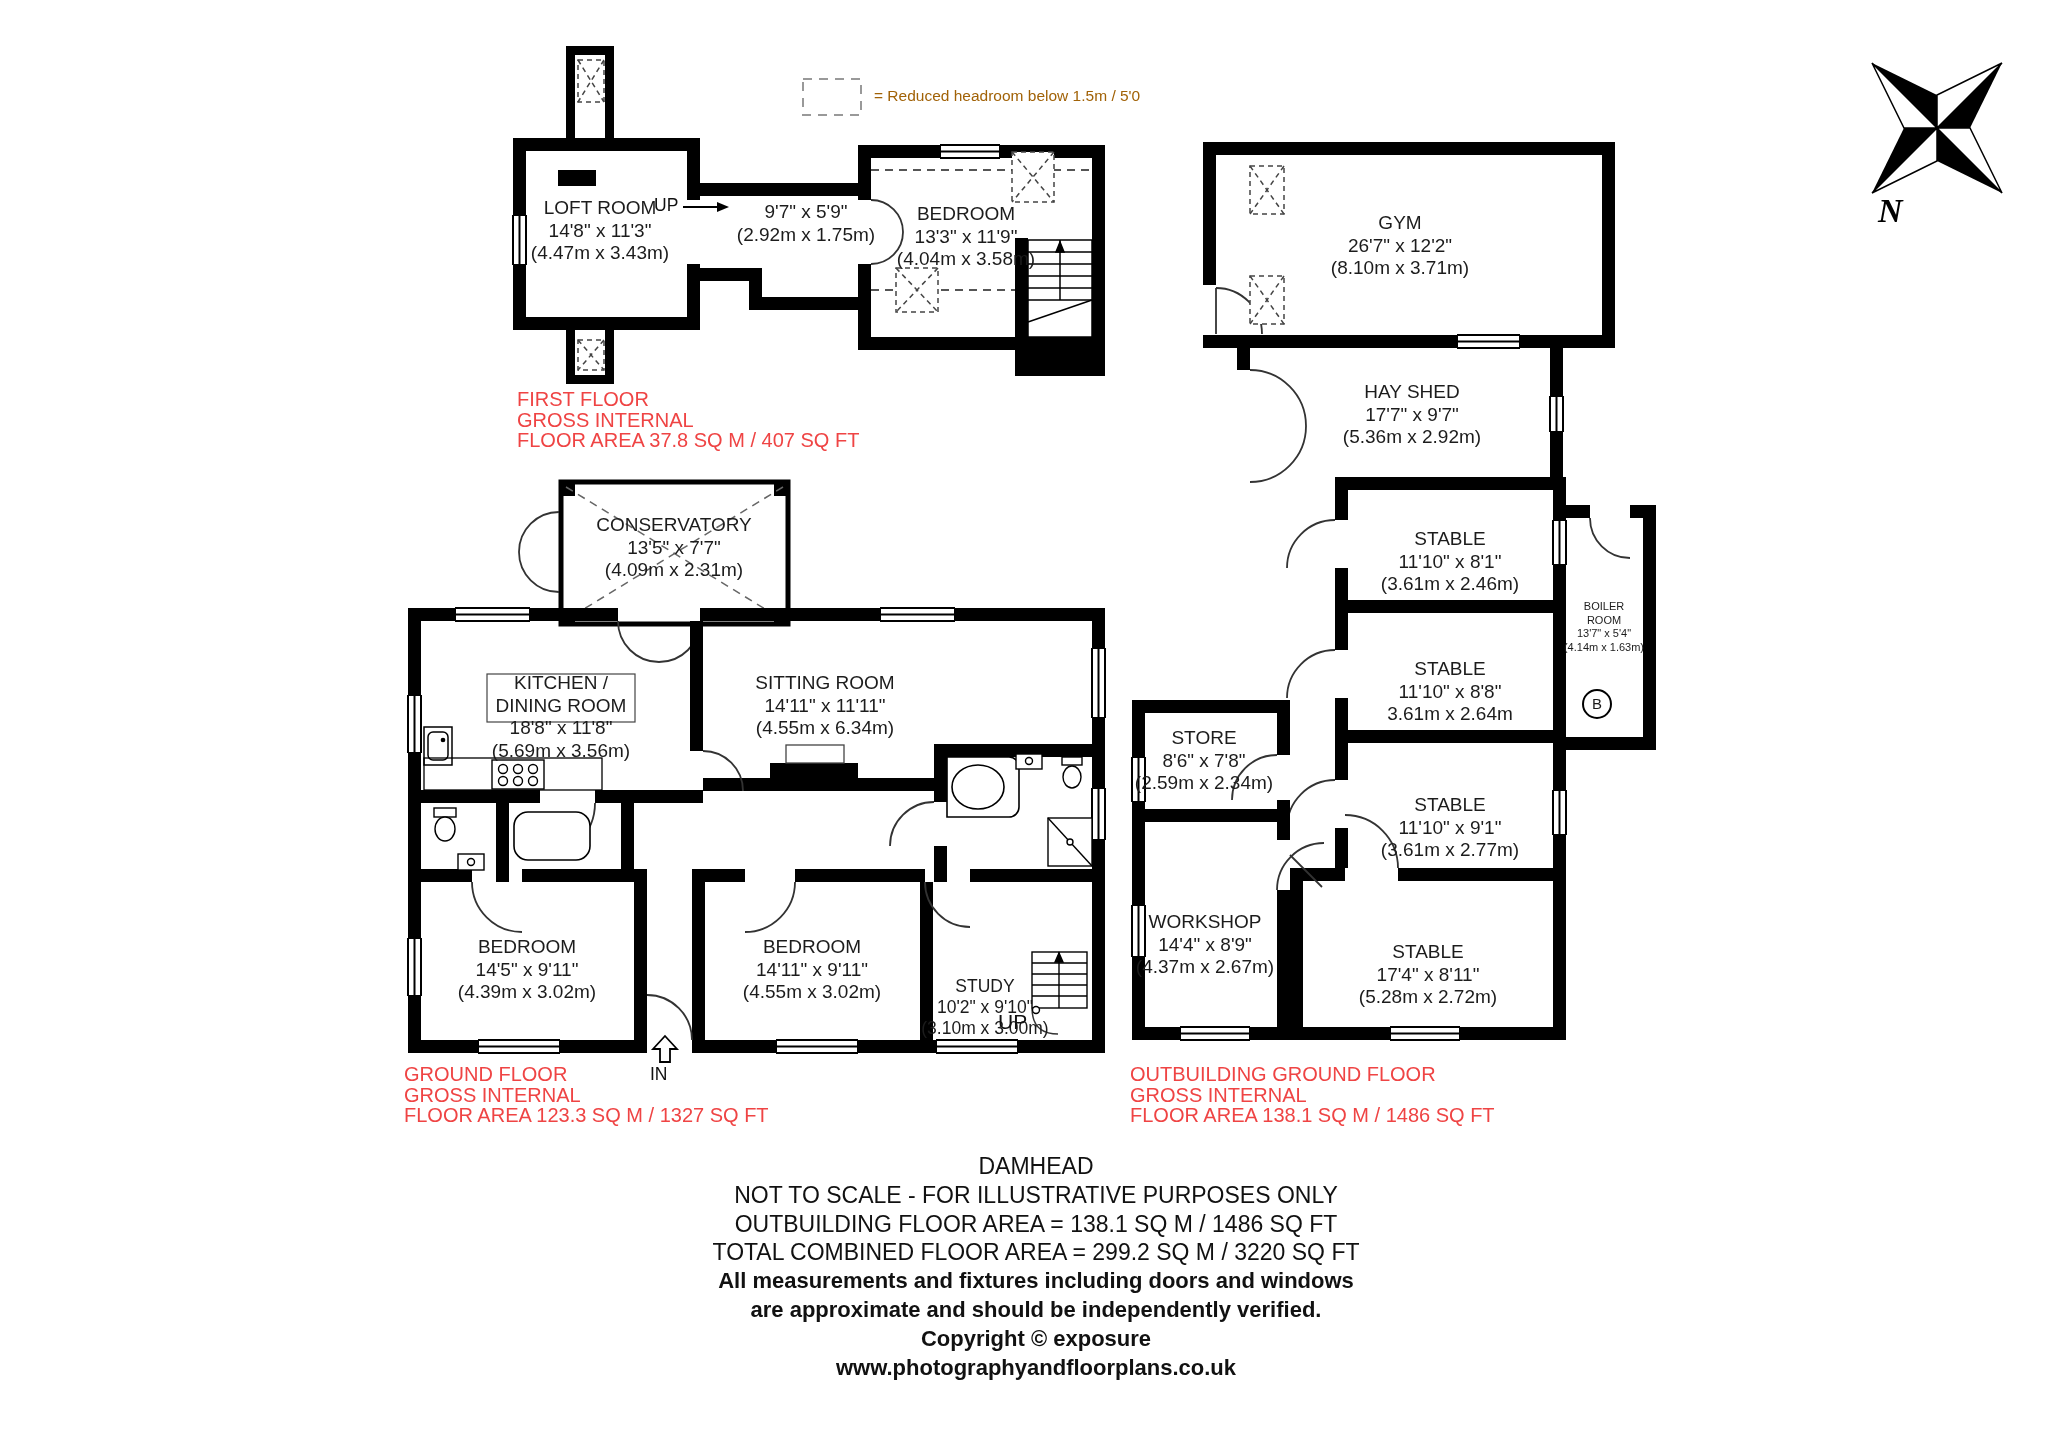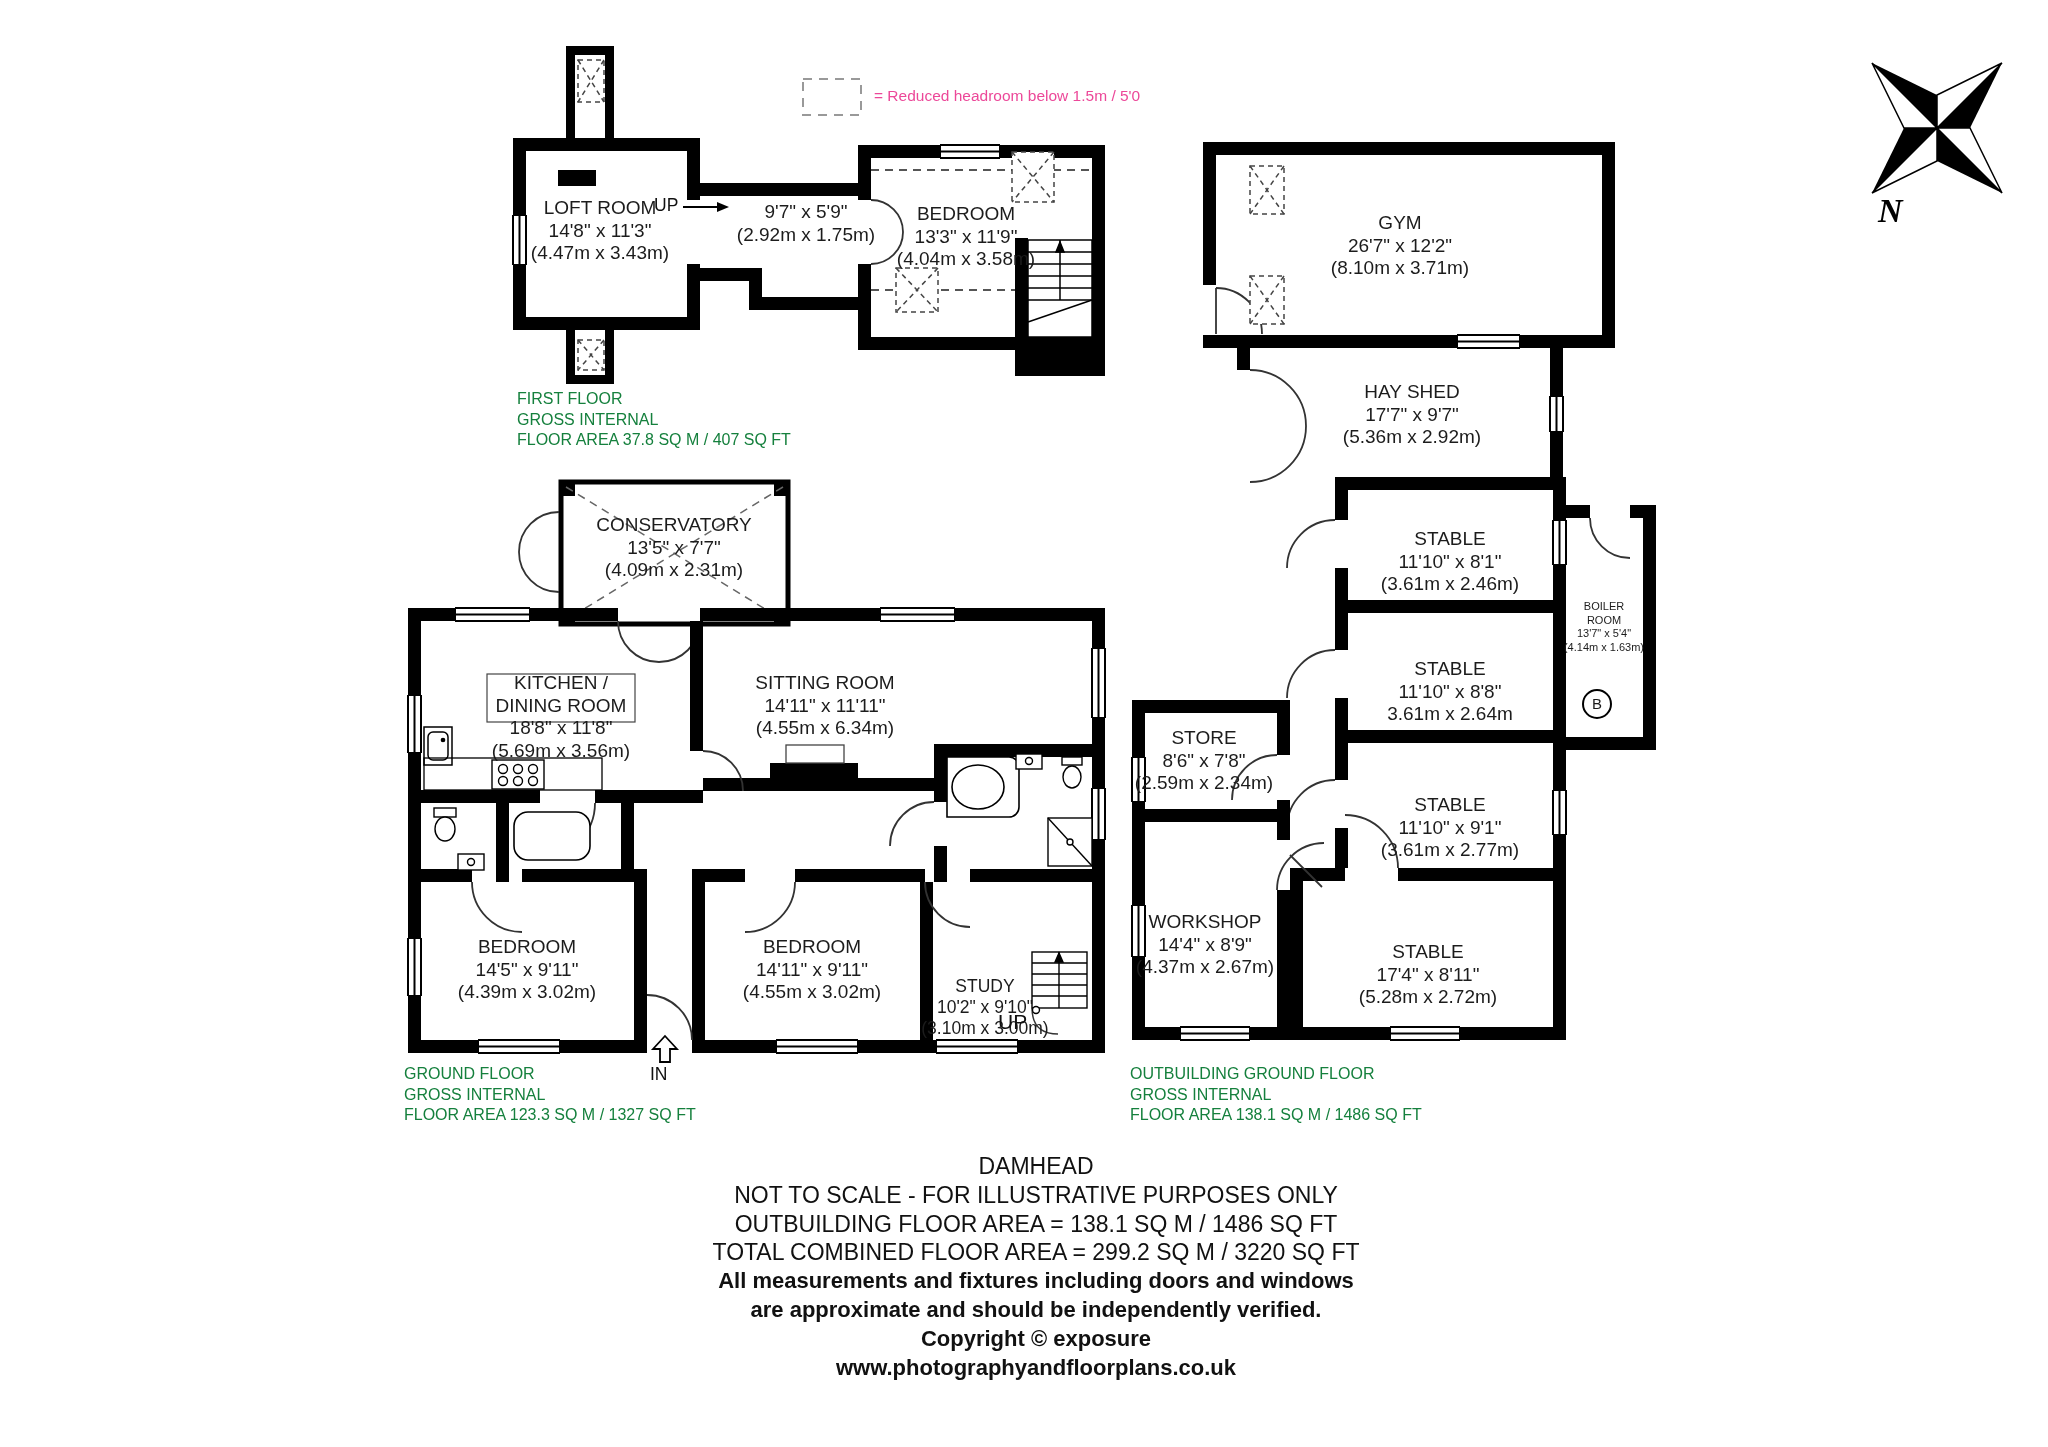--- a/index.html
+++ b/index.html
@@ -3,23 +3,23 @@
 <meta charset="utf-8">
 <style>
   html,body{margin:0;padding:0;background:#fff;}
   .canvas{position:relative;width:2048px;height:1447px;background:#fff;overflow:hidden;
           font-family:"Liberation Sans", sans-serif;color:#1a1a1a;}
   svg.plan{position:absolute;left:0;top:0;}
   .rlabel{position:absolute;transform:translateX(-50%);text-align:center;white-space:nowrap;
           font-size:19px;line-height:22.5px;color:#1c1c1c;}
   .rlabel.sm{font-size:17.5px;line-height:21px;}
   .rlabel.xs{font-size:11px;line-height:13.5px;}
-  .alabel{position:absolute;font-size:16px;line-height:20.5px;white-space:nowrap;color:#15803d;}
+  .alabel{position:absolute;font-size:20px;line-height:20.5px;white-space:nowrap;color:#ef4444;}
   .uplabel{position:absolute;font-size:17.5px;font-weight:400;color:#111;white-space:nowrap;}
-  .legend-text{position:absolute;font-size:15.5px;color:#ec4899;white-space:nowrap;}
+  .legend-text{position:absolute;font-size:15.5px;color:#a16207;white-space:nowrap;}
   .badge{position:absolute;width:26px;height:26px;border:2px solid #000;border-radius:50%;
          text-align:center;font-size:15px;line-height:26px;background:#fff;}
   .north{position:absolute;font-family:"Liberation Serif", serif;font-style:italic;font-weight:bold;
          font-size:34px;color:#000;}
   .footer{position:absolute;left:0;top:1152px;width:2048px;text-align:center;color:#111;padding-left:12px;}
   .footer div{font-size:23px;line-height:28.8px;}
   .footer div.sent{font-size:22px;font-weight:bold;}
 </style>
 </head>
 <body>

